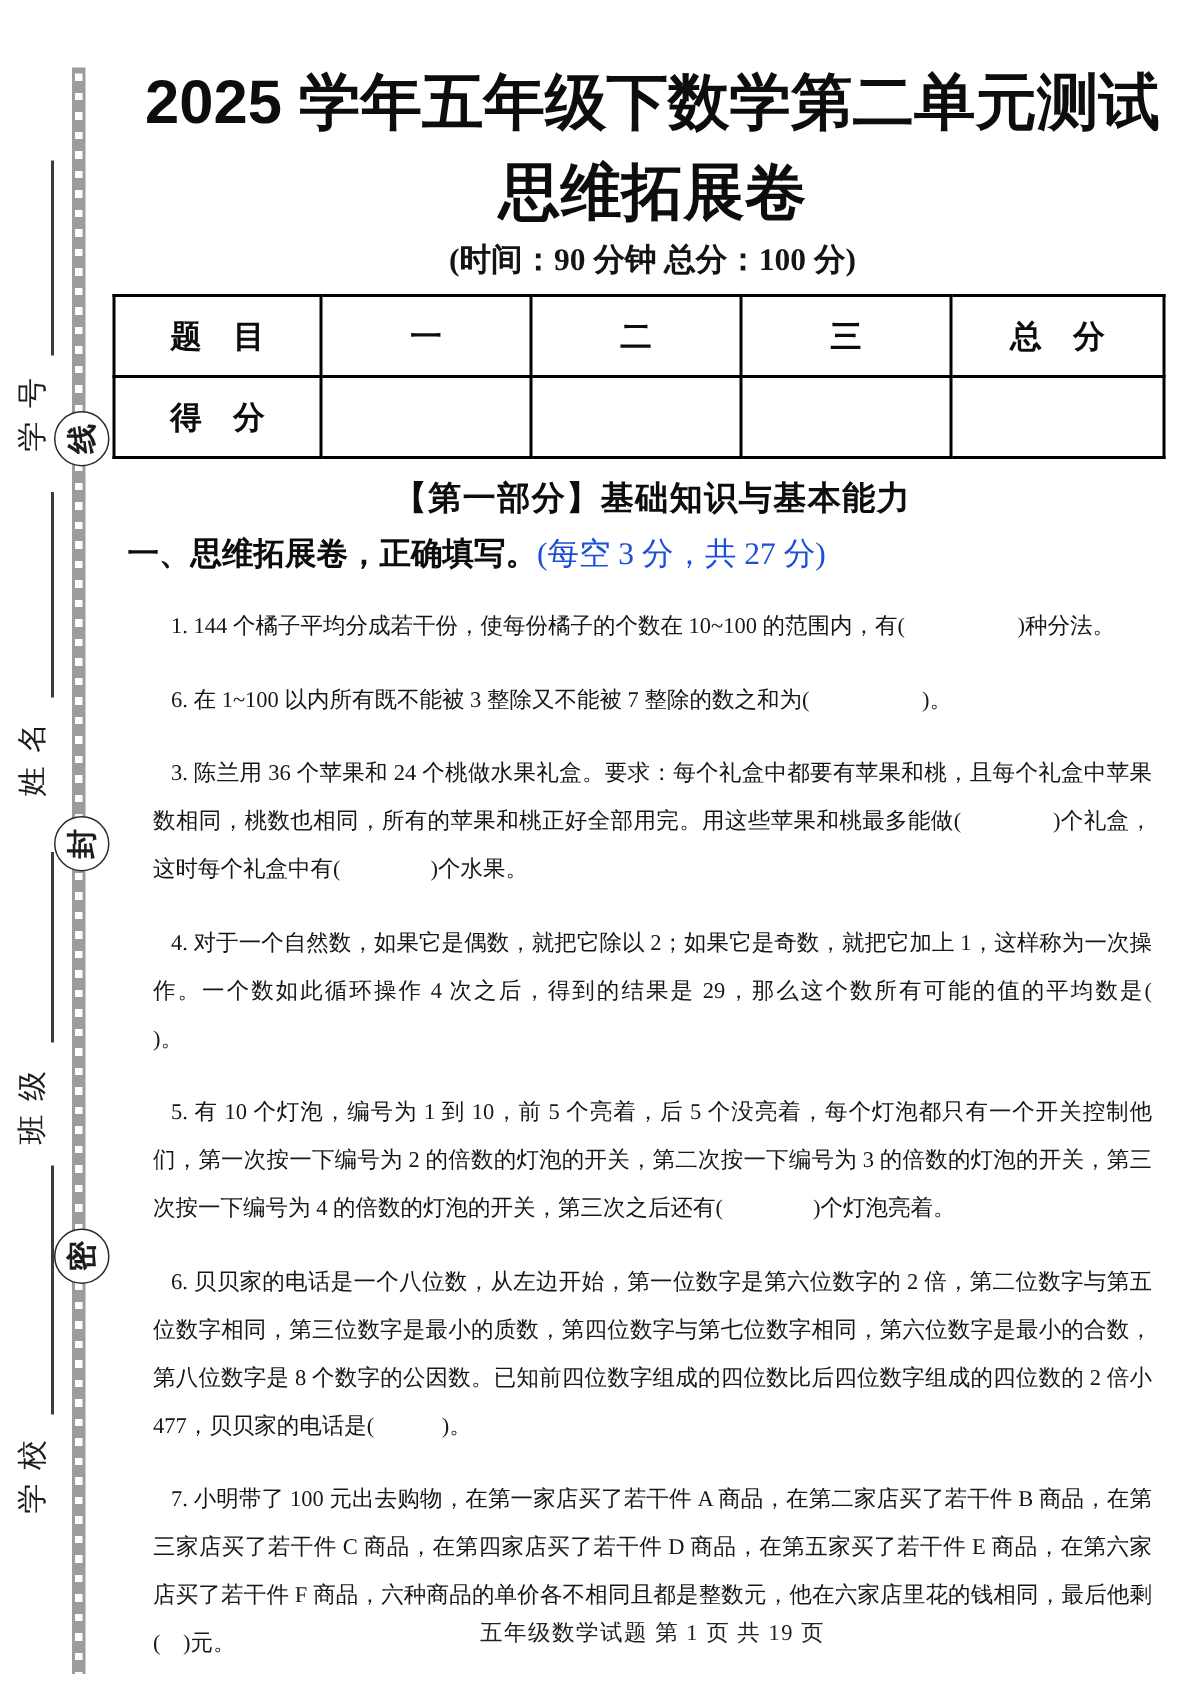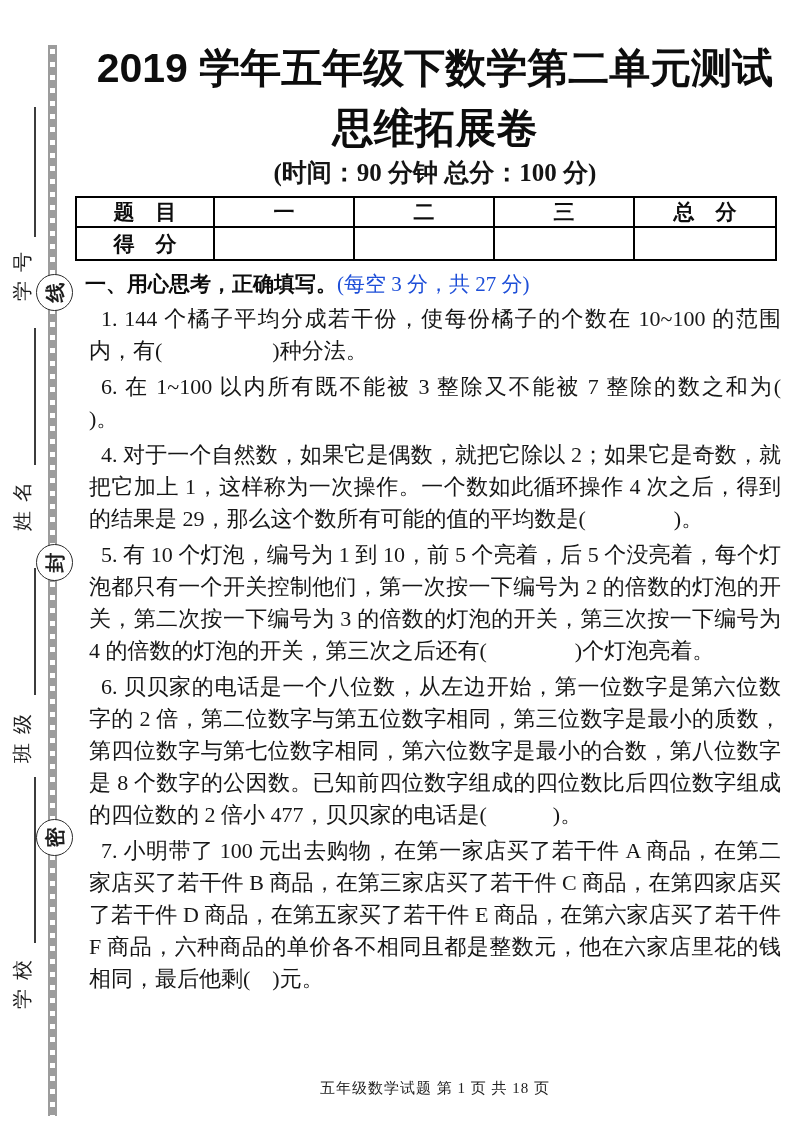--- a/index.html
+++ b/index.html
@@ -38,44 +38,44 @@
   
   .content{position:absolute;left:85px;top:0;width:700px;}
   .title-1{
     margin:44px 0 0 0;font-family:"Liberation Sans","DejaVu Sans",sans-serif;
     font-weight:bold;font-size:41px;line-height:48px;text-align:center;color:#0d0d0d;
   }
   .title-2{
     margin:12px 0 0 0;font-family:Liberation Serif, serif;
     font-weight:bold;font-size:41px;line-height:48px;text-align:center;color:#0d0d0d;
   }
-  .subtitle{margin:8px 0 0 0;font-size:25px;line-height:26px;text-align:center;font-weight:600;color:#141414;}
+  .subtitle{margin:8px 0 0 0;font-size:21px;line-height:26px;text-align:center;font-weight:600;color:#141414;}
   
   .score-table{
     border-collapse:collapse;table-layout:fixed;width:700px;margin:10px 0 0 -10px;
   }
-  .score-table th,.score-table td{border:2px solid #000;padding:0;box-sizing:border-box;}
+  .score-table th,.score-table td{border:2px solid #000;padding:12px;box-sizing:border-box;}
   .score-table th{
     font-family:"Liberation Sans","DejaVu Sans",sans-serif;font-weight:bold;
     font-size:21px;color:#0d0d0d;text-align:center;
   }
   .row-head{height:30px;}
   .row-score{height:33px;}
   
   .part-header{
     margin:12px 0 0 0;font-family:"Liberation Sans","DejaVu Sans",sans-serif;
     font-weight:bold;font-size:22px;line-height:28px;text-align:center;color:#0d0d0d;letter-spacing:1px;
   }
   .section-line{margin:8px 0 0 0;font-size:21px;line-height:30px;}
   .section-title{font-family:"Liberation Sans","DejaVu Sans",sans-serif;font-weight:bold;color:#0d0d0d;}
   .section-note{font-family:"Liberation Serif","DejaVu Serif",serif;color:#1d4ed8;}
   
   .questions{margin-top:4px;}
   .questions p{
-    margin:4px;font-size:22px;line-height:32px;text-align:justify;
+    margin:17px;font-size:15px;line-height:32px;text-align:justify;
     text-indent:12px;color:#161616;word-break:break-all;
   }
   
   .page-footer{
     position:absolute;left:85px;bottom:24px;width:700px;text-align:center;
     font-size:15px;letter-spacing:1px;color:#222222;
   }
 </style>
 </head>
 <body>
@@ -99,21 +99,21 @@
     </div>
   <div class="seal-stamp s2">
       <span>封</span>
     </div>
   <div class="seal-stamp s3">
       <span>密</span>
     </div>
 
   <div class="content">
 
-    <h1 class="title-1">2019 学年五年级下数学第二单元测试</h1>
+    <h1 class="title-1">2025 学年五年级下数学第二单元测试</h1>
     <h1 class="title-2">思维拓展卷</h1>
     <div class="subtitle">(时间：90 分钟  总分：100 分)</div>
 
     <table class="score-table">
       <colgroup>
         <col style="width:138px">
           <col style="width:140px">
           <col style="width:140px">
           <col style="width:140px">
           <col style="width:142px">
@@ -129,30 +129,32 @@
       <tr class="row-score">
         <th>得　分</th>
         <td></td>
         <td></td>
         <td></td>
         <td></td>
       </tr>
     </tbody>
       </table>
 
+    <div class="part-header">【第一部分】基础知识与基本能力</div>
 
     <div class="section-line">
-      <span class="section-title">一、用心思考，正确填写。</span><span class="section-note">(每空 3 分，共 27 分)</span>
+      <span class="section-title">一、思维拓展卷，正确填写。</span><span class="section-note">(每空 3 分，共 27 分)</span>
     </div>
 
     <div class="questions">
       <p>1.  144 个橘子平均分成若干份，使每份橘子的个数在 10~100 的范围内，有(　　　　　)种分法。</p>
       <p>6.  在 1~100 以内所有既不能被 3 整除又不能被 7 整除的数之和为(　　　　　)。</p>
+      <p>3.  陈兰用 36 个苹果和 24 个桃做水果礼盒。要求：每个礼盒中都要有苹果和桃，且每个礼盒中苹果数相同，桃数也相同，所有的苹果和桃正好全部用完。用这些苹果和桃最多能做(　　　　)个礼盒，这时每个礼盒中有(　　　　)个水果。</p>
       <p>4.  对于一个自然数，如果它是偶数，就把它除以 2；如果它是奇数，就把它加上 1，这样称为一次操作。一个数如此循环操作 4 次之后，得到的结果是 29，那么这个数所有可能的值的平均数是(　　　　)。</p>
       <p>5.  有 10 个灯泡，编号为 1 到 10，前 5 个亮着，后 5 个没亮着，每个灯泡都只有一个开关控制他们，第一次按一下编号为 2 的倍数的灯泡的开关，第二次按一下编号为 3 的倍数的灯泡的开关，第三次按一下编号为 4 的倍数的灯泡的开关，第三次之后还有(　　　　)个灯泡亮着。</p>
       <p>6.  贝贝家的电话是一个八位数，从左边开始，第一位数字是第六位数字的 2 倍，第二位数字与第五位数字相同，第三位数字是最小的质数，第四位数字与第七位数字相同，第六位数字是最小的合数，第八位数字是 8 个数字的公因数。已知前四位数字组成的四位数比后四位数字组成的四位数的 2 倍小 477，贝贝家的电话是(　　　)。</p>
       <p>7.  小明带了 100 元出去购物，在第一家店买了若干件 A 商品，在第二家店买了若干件 B 商品，在第三家店买了若干件 C 商品，在第四家店买了若干件 D 商品，在第五家买了若干件 E 商品，在第六家店买了若干件 F 商品，六种商品的单价各不相同且都是整数元，他在六家店里花的钱相同，最后他剩(　)元。</p>
 
     </div>
   </div>
 
-  <div class="page-footer">五年级数学试题 第 1 页 共 18 页</div>
+  <div class="page-footer">五年级数学试题 第 1 页 共 19 页</div>
 </div>
 
 </body></html>

